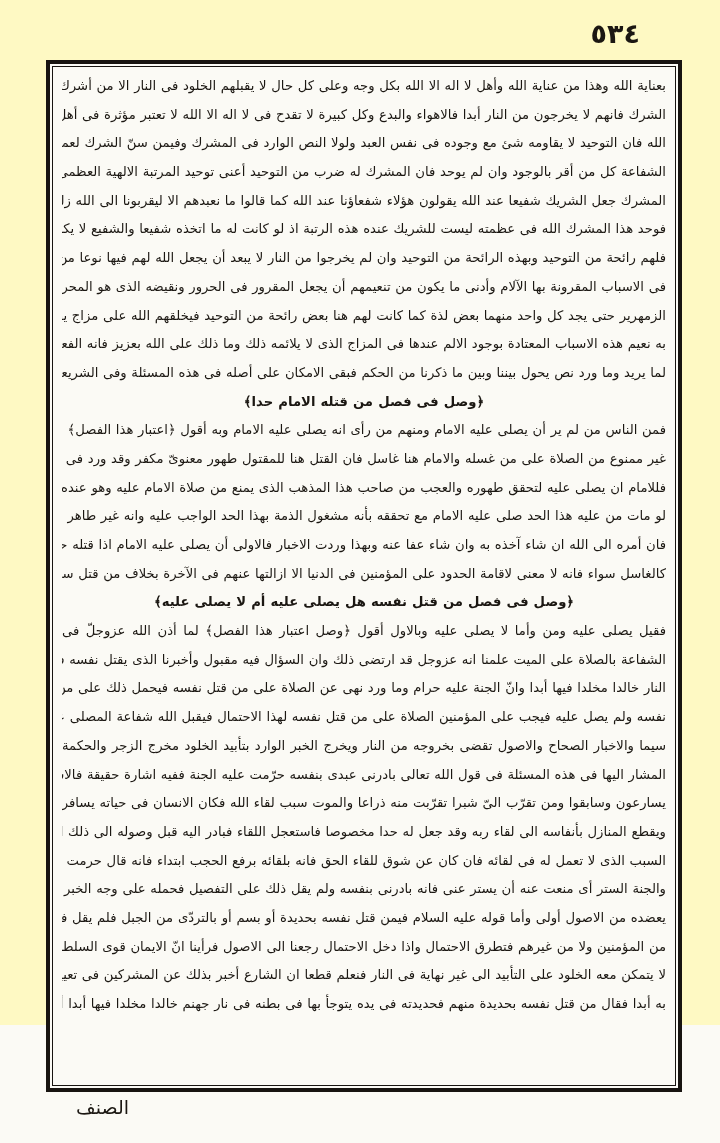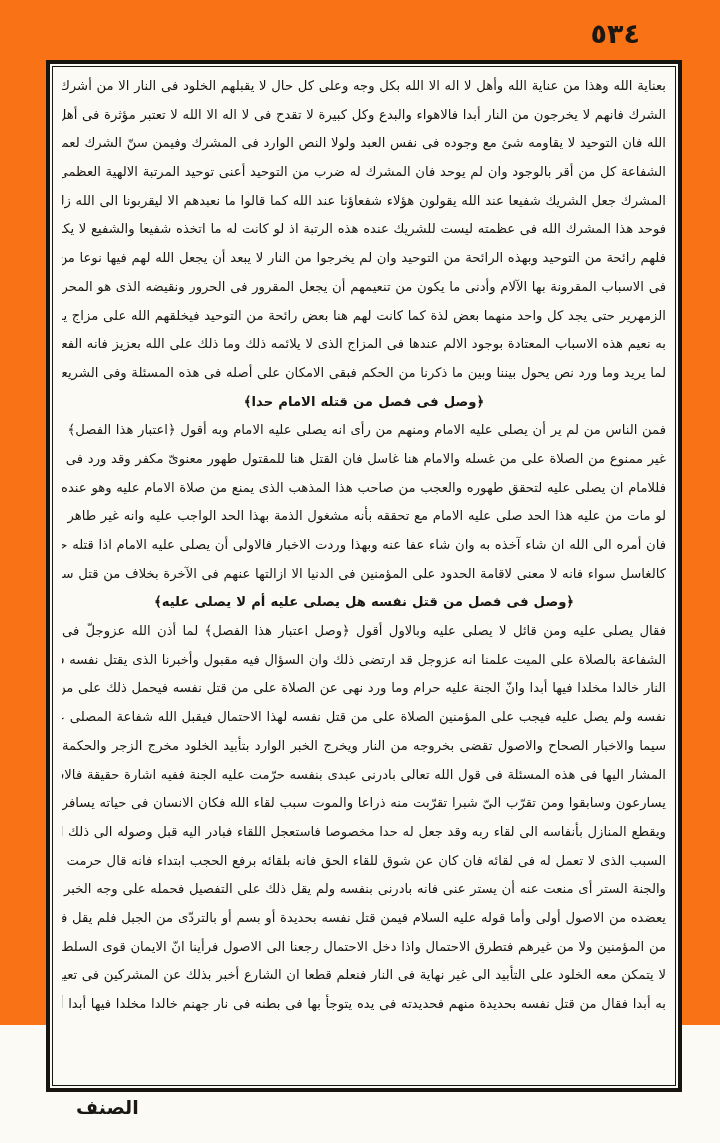--- a/index.html
+++ b/index.html
@@ -5,21 +5,21 @@
   html, body {
     margin: 0; padding: 0;
     width: 720px; height: 1143px;
     overflow: hidden;
     background: #fbfaf5;
     font-family: "DejaVu Sans", sans-serif;
   }
   .page {
     position: relative;
     width: 720px; height: 1025px;
-    background: #f97316;
+    background: #fef9c3;
     color: #1b1712;
   }
   .page-number {
     position: absolute;
     top: 18px; right: 80px;
     font-size: 27px;
     font-weight: bold;
     letter-spacing: 1px;
     direction: rtl;
   }
@@ -62,21 +62,21 @@
     height: 28.7px;
     line-height: 28.7px;
     white-space: nowrap;
     overflow: hidden;
   }
   .catchword {
     position: absolute;
     left: 76px; top: 1096px;
     direction: rtl;
     font-size: 19px;
-    font-weight: bold;
+    font-weight: normal;
   }
 </style>
 </head>
 <body>
 
 <div class="page">
   <div class="page-number">٥٣٤</div>
 
   <div class="frame-outer">
     <div class="frame-inner">
@@ -93,21 +93,21 @@
           <div class="line">به نعيم هذه الاسباب المعتادة بوجود الالم عندها فى المزاج الذى لا يلائمه ذلك وما ذلك على الله بعزيز فانه الفعال</div>
           <div class="line">لما يريد وما ورد نص يحول بيننا وبين ما ذكرنا من الحكم فبقى الامكان على أصله فى هذه المسئلة وفى الشريعة</div>
           <div class="heading">﴿وصل فى فصل من قتله الامام حدا﴾</div>
           <div class="line">فمن الناس من لم ير أن يصلى عليه الامام ومنهم من رأى انه يصلى عليه الامام وبه أقول ﴿اعتبار هذا الفصل﴾ الغاسل</div>
           <div class="line">غير ممنوع من الصلاة على من غسله والامام هنا غاسل فان القتل هنا للمقتول طهور معنوىّ مكفر وقد ورد فى ذلك الخبر</div>
           <div class="line">فللامام ان يصلى عليه لتحقق طهوره والعجب من صاحب هذا المذهب الذى يمنع من صلاة الامام عليه وهو عنده</div>
           <div class="line">لو مات من عليه هذا الحد صلى عليه الامام مع تحققه بأنه مشغول الذمة بهذا الحد الواجب عليه وانه غير طاهر النفس</div>
           <div class="line">فان أمره الى الله ان شاء آخذه به وان شاء عفا عنه وبهذا وردت الاخبار فالاولى أن يصلى عليه الامام اذا قتله حدا</div>
           <div class="line">كالغاسل سواء فانه لا معنى لاقامة الحدود على المؤمنين فى الدنيا الا ازالتها عنهم فى الآخرة بخلاف من قتل سياسة</div>
           <div class="heading">﴿وصل فى فصل من قتل نفسه هل يصلى عليه أم لا يصلى عليه﴾</div>
-          <div class="line">فقال يصلى عليه ومن قائل لا يصلى عليه وبالاول أقول ﴿وصل اعتبار هذا الفصل﴾ لما أذن الله عزوجلّ فى</div>
+          <div class="line">فقيل يصلى عليه ومن وأما لا يصلى عليه وبالاول أقول ﴿وصل اعتبار هذا الفصل﴾ لما أذن الله عزوجلّ فى</div>
           <div class="line">الشفاعة بالصلاة على الميت علمنا انه عزوجل قد ارتضى ذلك وان السؤال فيه مقبول وأخبرنا الذى يقتل نفسه فى</div>
           <div class="line">النار خالدا مخلدا فيها أبدا وانّ الجنة عليه حرام وما ورد نهى عن الصلاة على من قتل نفسه فيحمل ذلك على من قتل</div>
           <div class="line">نفسه ولم يصل عليه فيجب على المؤمنين الصلاة على من قتل نفسه لهذا الاحتمال فيقبل الله شفاعة المصلى عليه فيه ولا</div>
           <div class="line">سيما والاخبار الصحاح والاصول تقضى بخروجه من النار ويخرج الخبر الوارد بتأبيد الخلود مخرج الزجر والحكمة</div>
           <div class="line">المشار اليها فى هذه المسئلة فى قول الله تعالى بادرنى عبدى بنفسه حرّمت عليه الجنة ففيه اشارة حقيقة فالاشارة</div>
           <div class="line">يسارعون وسابقوا ومن تقرّب الىّ شبرا تقرّبت منه ذراعا والموت سبب لقاء الله فكان الانسان فى حياته يسافر</div>
           <div class="line">ويقطع المنازل بأنفاسه الى لقاء ربه وقد جعل له حدا مخصوصا فاستعجل اللقاء فبادر اليه قبل وصوله الى ذلك الحد وهو</div>
           <div class="line">السبب الذى لا تعمل له فى لقائه فان كان عن شوق للقاء الحق فانه بلقائه برفع الحجب ابتداء فانه قال حرمت عليه الجنة</div>
           <div class="line">والجنة الستر أى منعت عنه أن يستر عنى فانه بادرنى بنفسه ولم يقل ذلك على التفصيل فحمله على وجه الخبر للمؤمن لما</div>
           <div class="line">يعضده من الاصول أولى وأما قوله عليه السلام فيمن قتل نفسه بحديدة أو بسم أو بالتردّى من الجبل فلم يقل فى الحديث</div>

